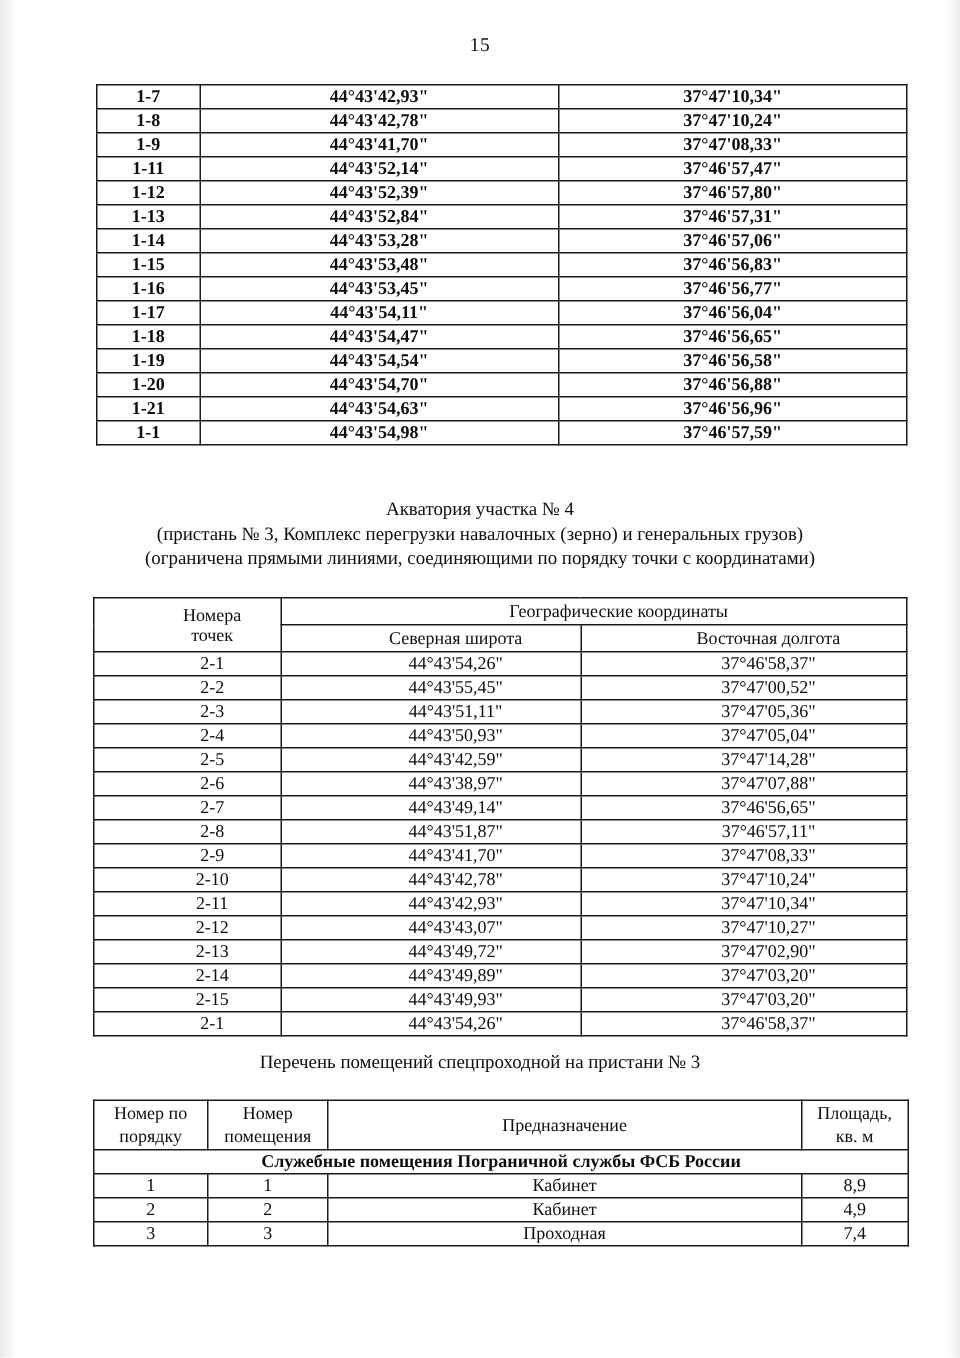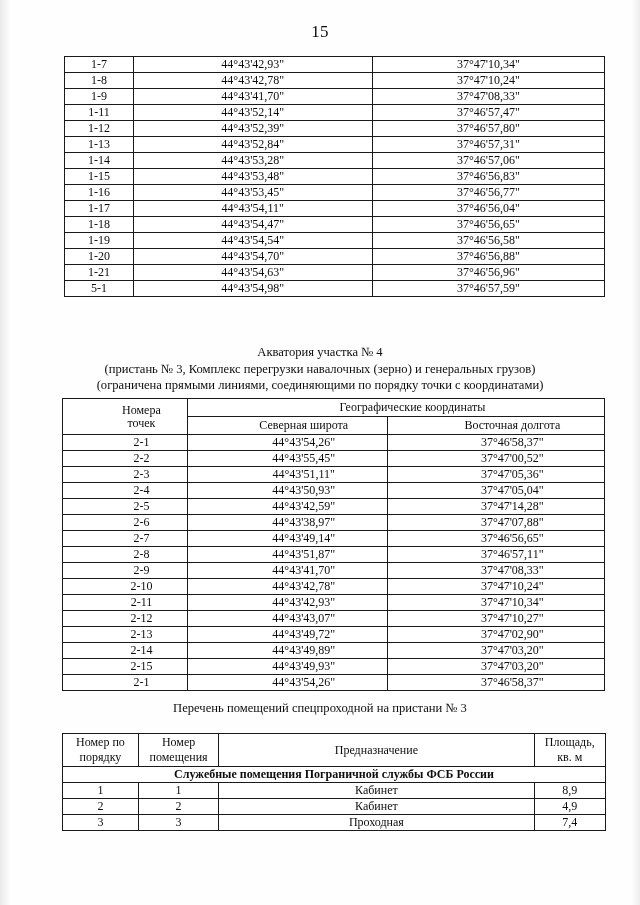--- a/index.html
+++ b/index.html
@@ -38,21 +38,21 @@
     background: linear-gradient(to left, #ededed, #fdfdfd);
     pointer-events: none;
   }
 
   .page-number {
     position: absolute;
     top: 22px;
     left: 0;
     width: 640px;
     text-align: center;
-    font-size: 17px;
+    font-size: 13px;
     letter-spacing: 0.3px;
   }
 
   
   table.doc-table {
     position: absolute;
     border-collapse: collapse;
     font-size: 12px;
     line-height: 1.05;
     background: #fff;
@@ -67,35 +67,35 @@
     white-space: nowrap;
     font-family: "Liberation Serif", "DejaVu Serif", serif;
   }
 
   
   #table-coords-1 {
     left: 64px;
     top: 56px;
     width: 541px;
   }
-  #table-coords-1 td { height: 15px; }
+  #table-coords-1 td { height: 15px; font-weight: bold; }
   #table-coords-1 td.c-num   { width: 64px; }
   #table-coords-1 td.c-lat   { width: 241px; }
   #table-coords-1 td.c-lon   { width: 234px; }
 
   
   .section-heading {
     position: absolute;
     left: 0;
     width: 640px;
     text-align: center;
     font-size: 12.6px;
     line-height: 16.5px;
   }
-  #heading-area-4 { top: 331px; margin-top: 13px; }
+  #heading-area-4 { top: 331px; }
   #heading-rooms  { top: 700px; font-size: 12.6px; }
 
   
   #table-coords-2 {
     left: 62px;
     top: 398px;
     width: 543px;
   }
   #table-coords-2 td,
   #table-coords-2 th { height: 15px; padding-left: 36px; }
@@ -203,21 +203,21 @@
           <td class="c-num">1-20</td>
           <td class="c-lat">44°43'54,70"</td>
           <td class="c-lon">37°46'56,88"</td>
         </tr>
         <tr>
           <td class="c-num">1-21</td>
           <td class="c-lat">44°43'54,63"</td>
           <td class="c-lon">37°46'56,96"</td>
         </tr>
         <tr>
-          <td class="c-num">5-1</td>
+          <td class="c-num">1-1</td>
           <td class="c-lat">44°43'54,98"</td>
           <td class="c-lon">37°46'57,59"</td>
         </tr>
       </tbody>
   </table>
 
   <div class="section-heading" id="heading-area-4">
     <div>Акватория участка № 4</div>
     <div>(пристань № 3, Комплекс перегрузки навалочных (зерно) и генеральных грузов)</div>
     <div>(ограничена прямыми линиями, соединяющими по порядку точки с координатами)</div>

